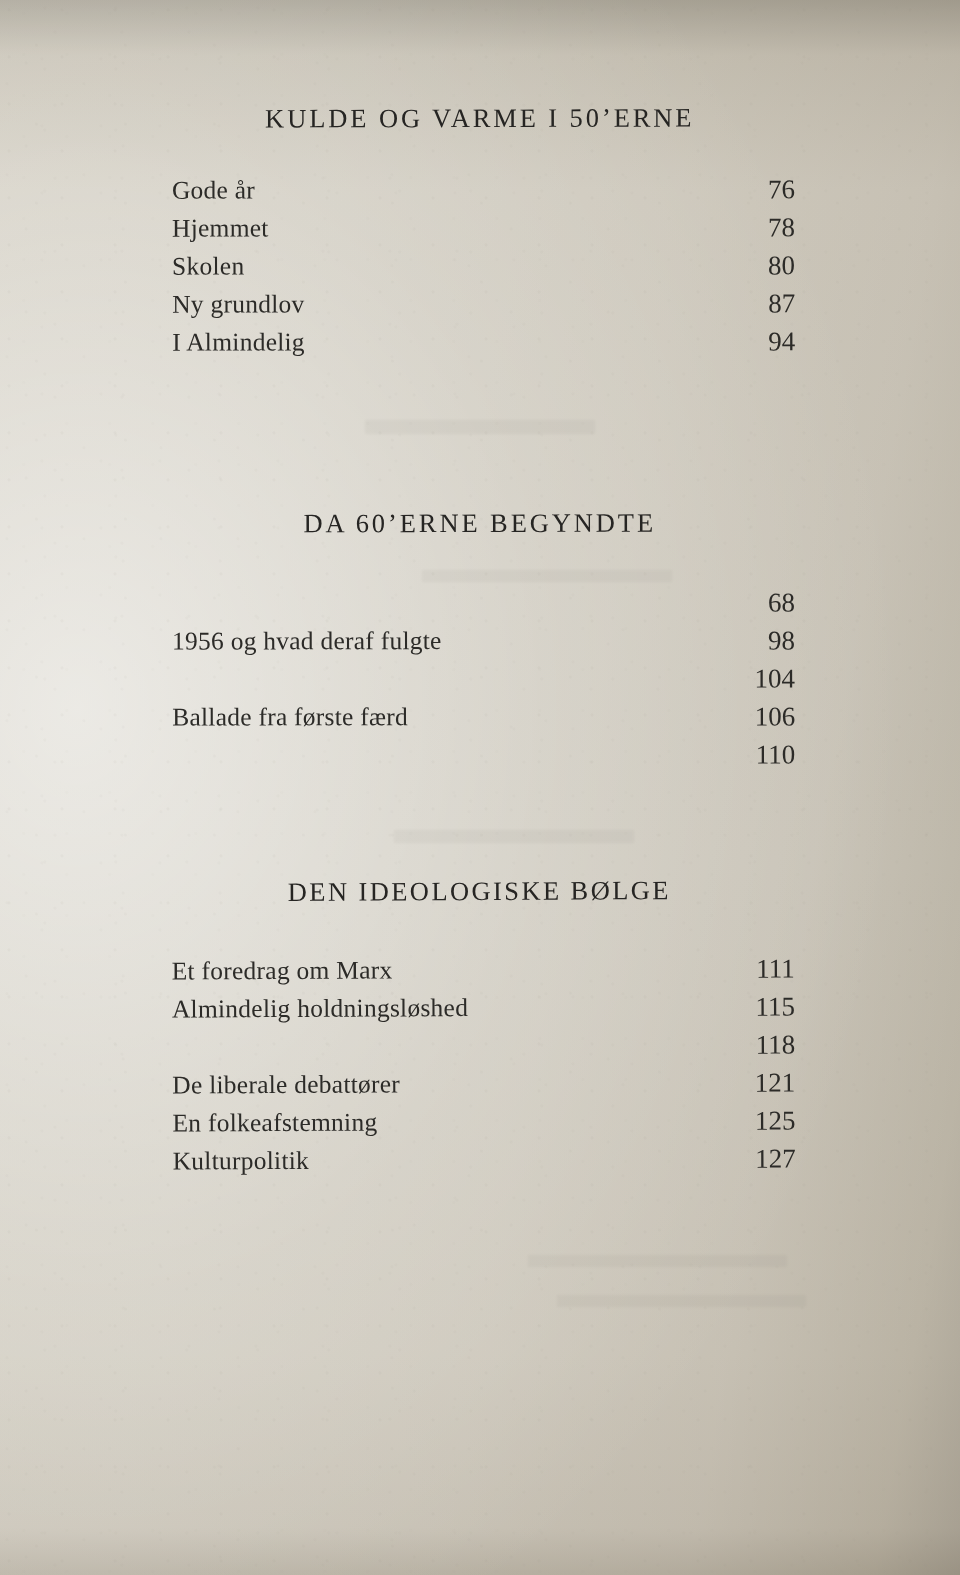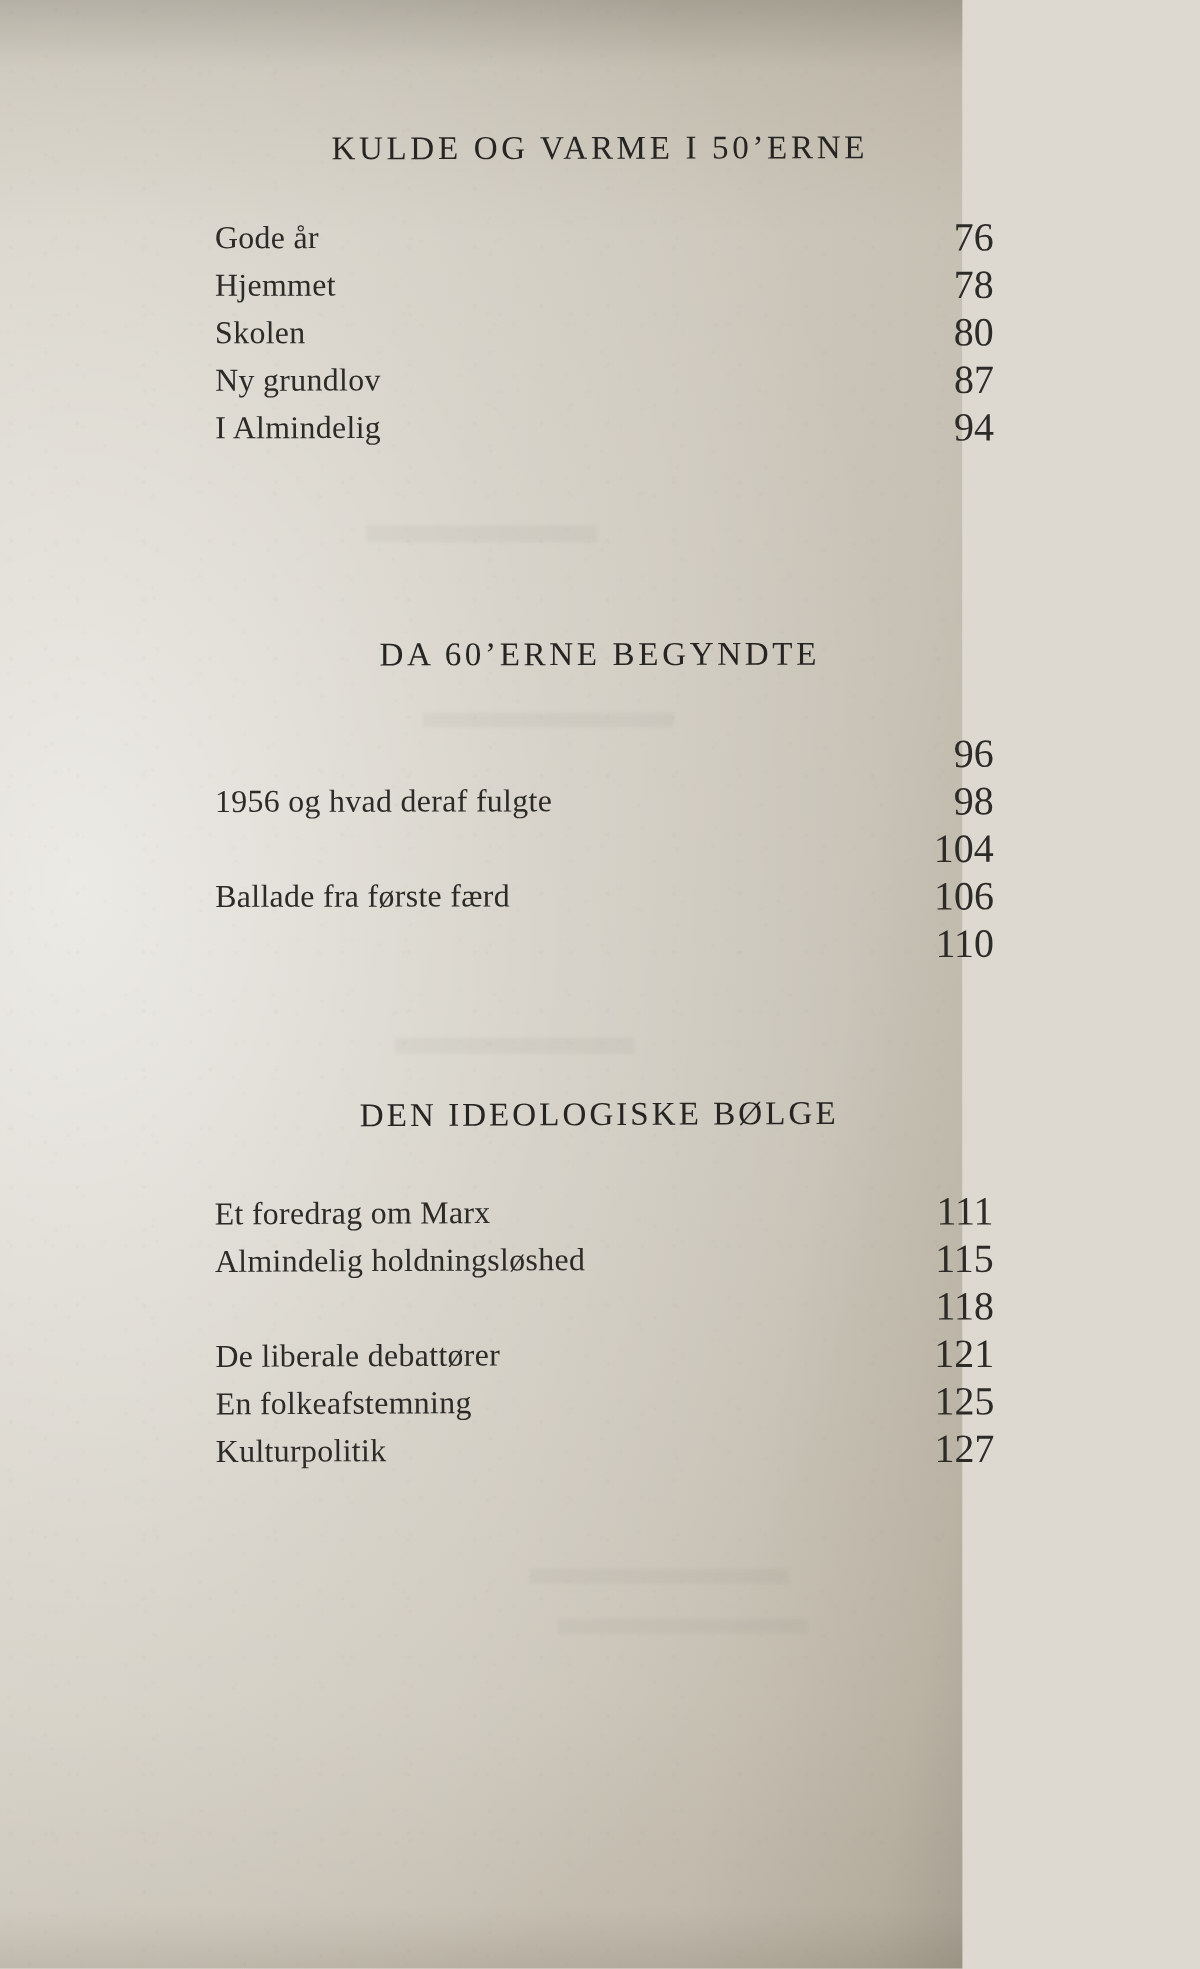--- a/index.html
+++ b/index.html
@@ -9,21 +9,21 @@
   body {
     width: 960px;
     height: 1575px;
     overflow: hidden;
     background: #ddd9d1;
     font-family: "Liberation Serif", "DejaVu Serif", serif;
   }
 
   .page {
     position: relative;
-    width: 770px;
+    width: 960px;
     height: 1575px;
     background:
       radial-gradient(ellipse 120% 90% at 8% 45%, rgba(255,255,255,0.55) 0%, rgba(255,255,255,0.16) 42%, rgba(255,255,255,0) 72%),
       linear-gradient(100deg, #eceae4 0%, #e9e7e1 30%, #e4e1da 58%, #ddd9d1 78%, #cfcabf 93%, #bfbab0 100%),
       linear-gradient(to bottom, #b9b5ab 0%, #d9d5cc 3.5%, #e5e2db 12%, #e7e5df 55%, #e5e2db 86%, #dedad2 97%, #cdc8be 100%);
     background-blend-mode: normal, multiply, multiply;
   }
 
   
   .grain {
@@ -89,21 +89,21 @@
     letter-spacing: 0.25px;
     color: #2c2b28;
     white-space: nowrap;
   }
   .entry .pageno {
     position: absolute;
     left: 660px;
     width: 135px;
     top: 0;
     text-align: right;
-    font-size: 32px;
+    font-size: 27px;
     color: #2c2b28;
   }
 
   
   .sec-1 { transform: rotate(-0.12deg); }
   .sec-2 { transform: rotate(-0.1deg); }
   .sec-3 { transform: rotate(-0.28deg); }
 </style>
 </head>
 <body>
@@ -137,21 +137,21 @@
           <span class="title">I Almindelig</span>
           <span class="pageno">94</span>
         </div>
       </div>
     </div>
 
     <div class="section sec-2" style="top:508px;">
       <div class="section-heading">DA 60’ERNE BEGYNDTE</div>
       <div class="entries" style="margin-top:45px;">
         <div class="entry">
-          <span class="pageno">96</span>
+          <span class="pageno">68</span>
         </div>
         <div class="entry">
           <span class="title">1956 og hvad deraf fulgte</span>
           <span class="pageno">98</span>
         </div>
         <div class="entry">
           <span class="pageno">104</span>
         </div>
         <div class="entry">
           <span class="title">Ballade fra første færd</span>

